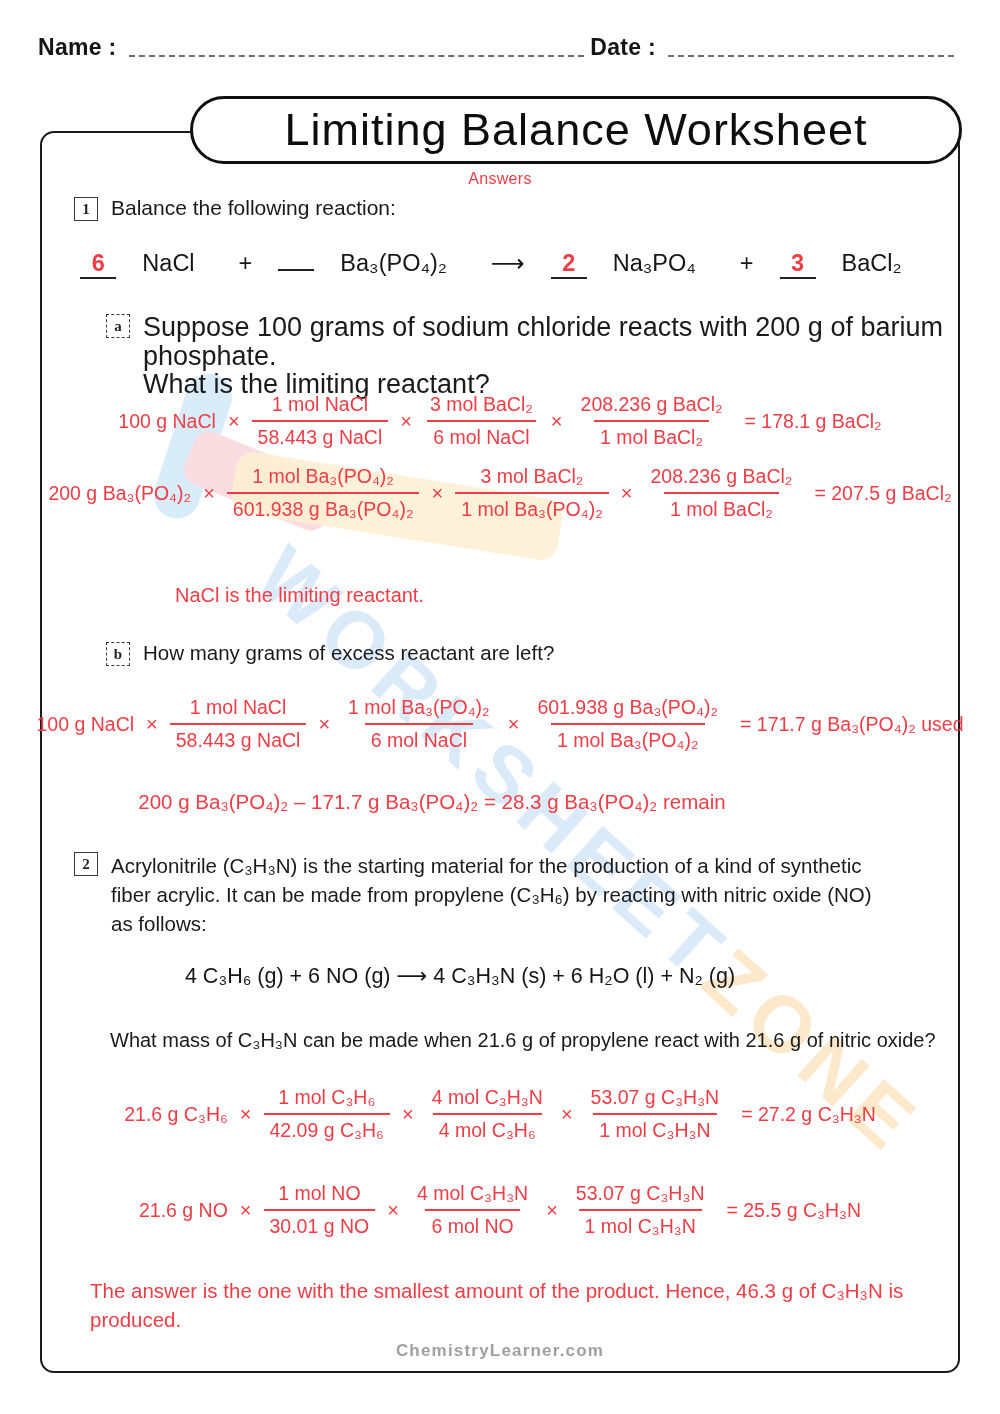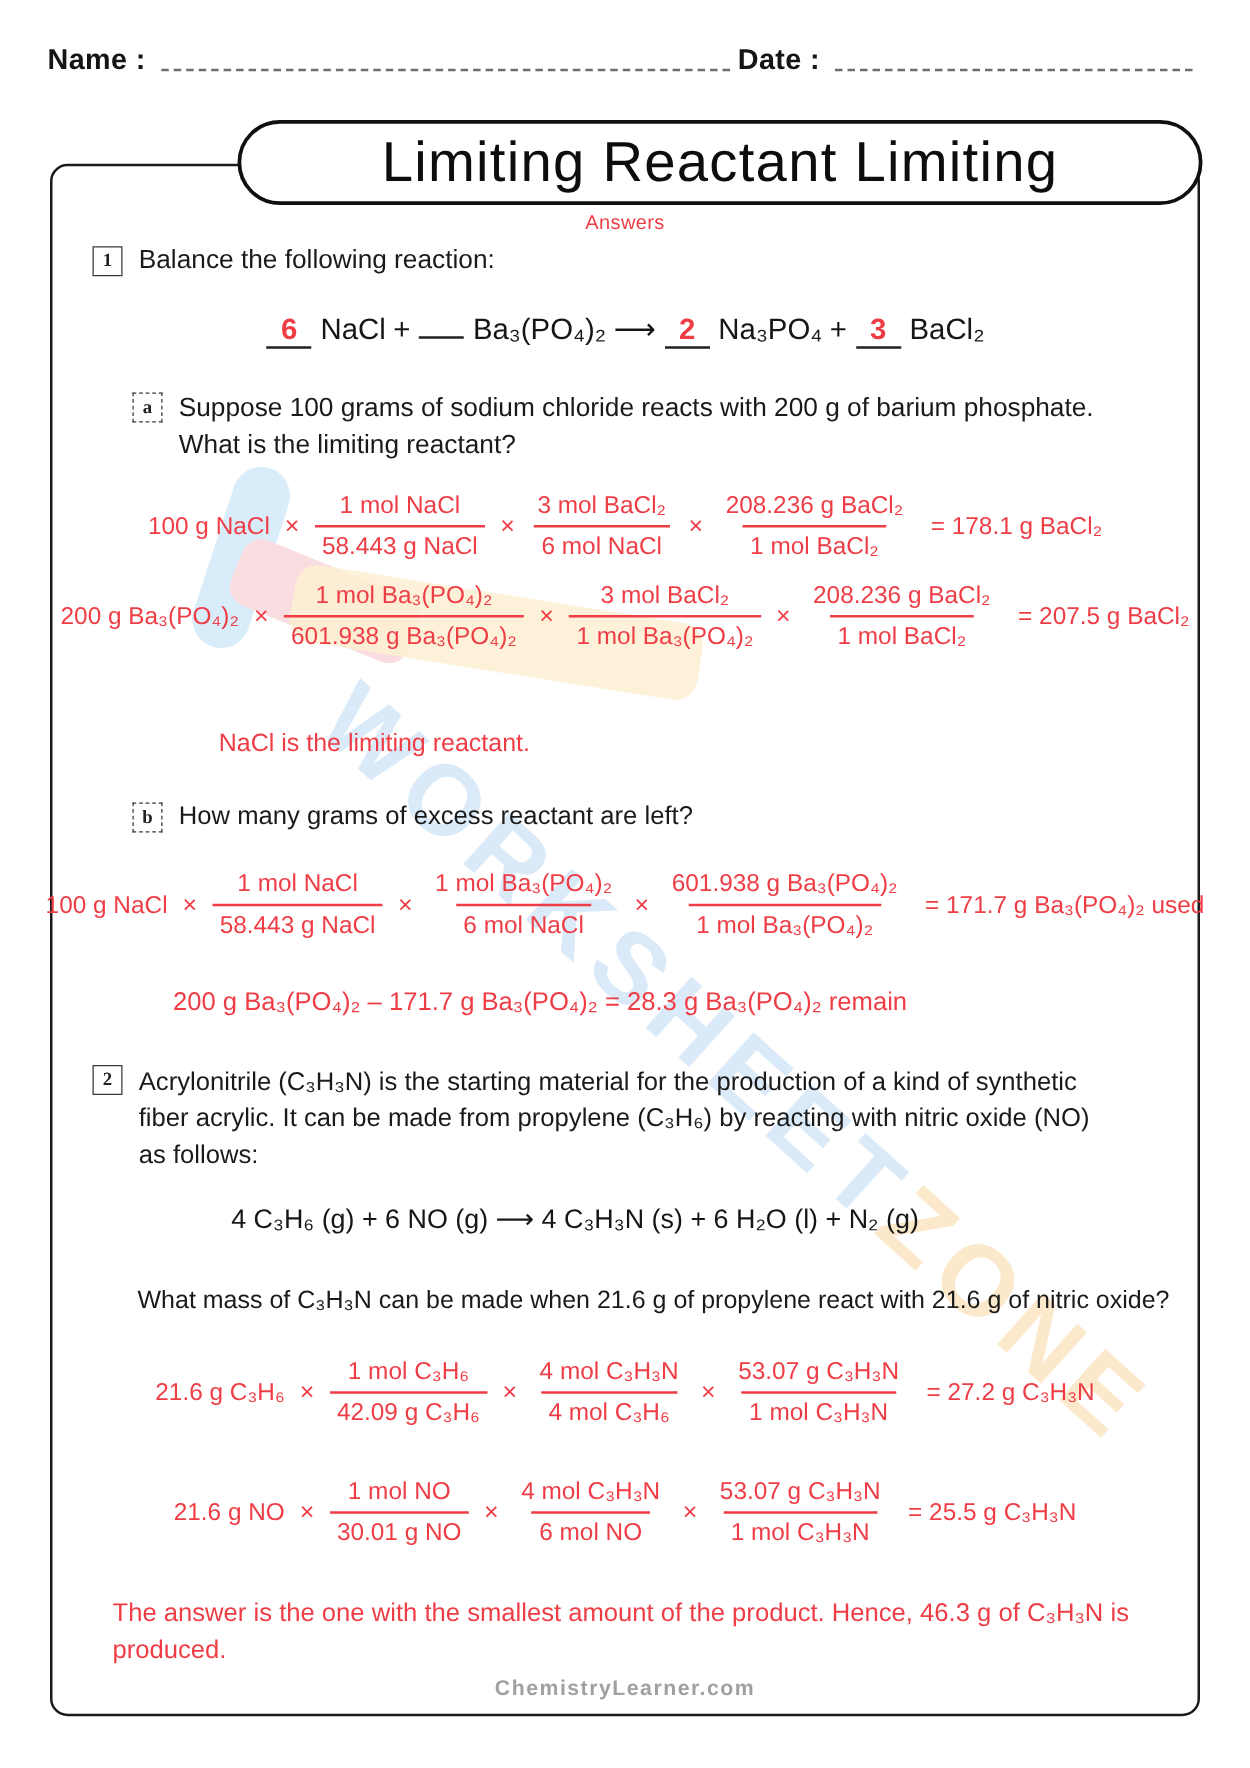--- a/index.html
+++ b/index.html
@@ -48,31 +48,31 @@
            font-size:16px;font-weight:500;letter-spacing:.3px;}
 
   .qrow{position:absolute;display:flex;align-items:flex-start;gap:13px;font-size:21px;color:#1a1a1a;}
   .qmark{flex:0 0 auto;display:inline-flex;width:24px;height:24px;border:1.6px solid #3a3a3a;
          align-items:center;justify-content:center;font-family:"Liberation Serif","DejaVu Serif",serif;
          font-weight:700;font-size:15px;color:#222;margin-top:1px;}
   .qmark.dashed{border-style:dashed;border-width:1.5px;}
 
   .q1row{top:196px;left:74px;}
   .ablock{top:313px;left:106px;}
-  .ablock .lines{line-height:28.5px;font-size:21px;max-width:810px;}
+  .ablock .lines{line-height:28.5px;font-size:27px;max-width:810px;}
   .bblock{top:641px;left:106px;}
   .bblock .lines{font-size:20.5px;}
   .q2row{top:851px;left:74px;}
   .q2row .lines{line-height:29px;font-size:20.5px;max-width:820px;}
 
   .eq1{position:absolute;top:249px;left:40px;width:920px;text-align:center;font-size:23.5px;
        color:#161616;white-space:nowrap;}
   .eq1 .blank{display:inline-block;min-width:36px;border-bottom:2.5px solid #222;text-align:center;
               color:var(--red);font-weight:600;line-height:1.05;padding:0 2px 1px;margin:0 4px;}
-  .eq1 .sp{margin:0 3px;}
+  .eq1 .sp{margin:0 22px;}
 
   .eq2{position:absolute;top:963px;left:40px;width:840px;text-align:center;font-size:21.5px;color:#161616;}
   .q2question{position:absolute;top:1029px;left:110px;font-size:20px;color:#1a1a1a;}
 
   .calc{position:absolute;left:40px;width:920px;display:flex;justify-content:center;align-items:center;
         gap:11px;color:var(--red);font-size:19.5px;font-weight:500;white-space:nowrap;}
   .calc .frac{display:inline-flex;flex-direction:column;align-items:center;line-height:1.3;}
   .calc .num{padding:0 6px 3px;}
   .calc .den{border-top:2px solid var(--red);padding:3px 6px 0;}
   .calc .op{font-size:20px;padding:0 1px;}
@@ -97,21 +97,21 @@
 <div class="page">
 
   <div class="topline">
     <span>Name :</span>
     <span class="dashline dash-name"></span>
     <span class="datelabel">Date :</span>
     <span class="dashline dash-date"></span>
   </div>
 
   <div class="titlepill">
-    <span>Limiting Reactant Limiting</span>
+    <span>Limiting Balance Worksheet</span>
   </div>
 
   <div class="mainbox">
     <div class="decor">
       <div class="logo-blue"></div>
       <div class="logo-pink"></div>
       <div class="logo-yellow"></div>
       <div class="wmark">
         <span class="w1">WORKSHEET</span><span class="w2">ZONE</span>
       </div>

